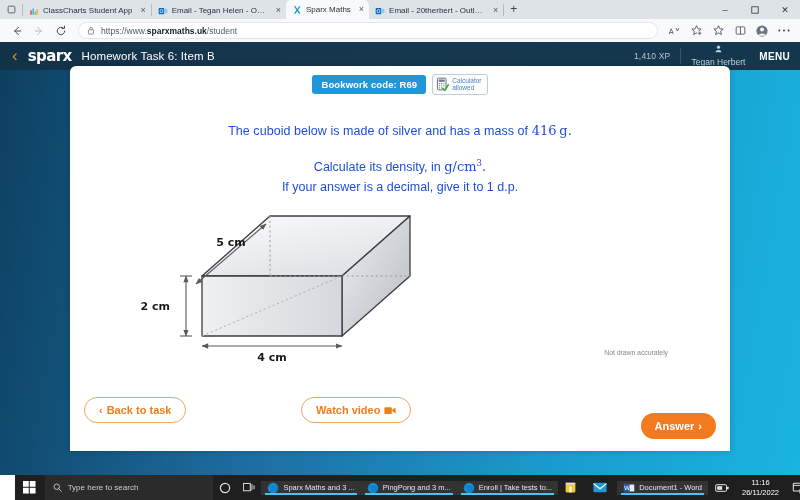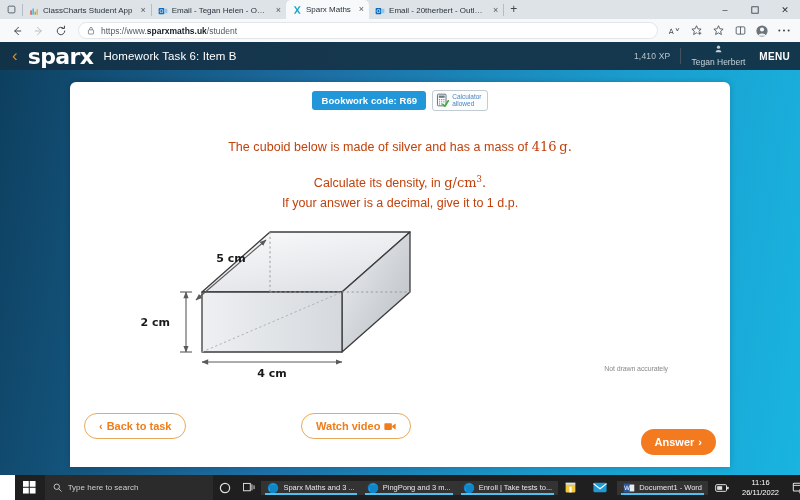--- a/index.html
+++ b/index.html
@@ -61,47 +61,47 @@
     overflow: hidden;
   }
   .sparx-header {
     height: 28px; width: 100%;
     background: linear-gradient(90deg, #123248 0%, #16384f 50%, #13374c 100%);
     display: flex; align-items: center; padding: 0 10px 0 8px;
     color: #ffffff;
   }
   .hdr-back { color: #e08c22; font-size: 17px; line-height: 1; padding: 0 10px 2px 4px; font-weight: 300;}
   .logo {
-    font-size: 22px; font-weight: bold; letter-spacing: -0.6px; color: #ffffff;
+    font-size: 15px; font-weight: bold; letter-spacing: -0.6px; color: #ffffff;
     font-family: "DejaVu Sans", sans-serif;
   }
   .task-title { font-size: 11.5px; margin-left: 10px; color: #ffffff; font-weight: 400; letter-spacing: 0.1px;}
   .hdr-right { margin-left: auto; display: flex; align-items: center; height: 100%; }
   .xp { font-size: 8.5px; color: #b9c4cd; letter-spacing: .2px;}
   .vsep { width: 1px; height: 16px; background: #44525e; margin: 0 10px; }
   .username { font-size: 8.5px; color: #c8d2da; display: flex; align-items: center; gap: 4px; flex-direction: column; }
   .menu-btn { font-size: 10px; font-weight: bold; color: #ffffff; margin-left: 14px; letter-spacing: .3px;}
 
   .card {
-    position: absolute; left: 70px; top: 40px; width: 660px; height: 385px;
+    position: absolute; left: 70px; top: 24px; width: 660px; height: 385px;
     background: #ffffff; border-radius: 6px 6px 0 0;
     box-shadow: 0 0 6px rgba(0,0,0,.18);
   }
   .badges { display: flex; justify-content: center; align-items: center; gap: 6px; padding-top: 8px; }
   .bookwork {
     background: #2196d9; color: #ffffff; font-size: 9.5px; font-weight: bold;
     padding: 4px 9px; border-radius: 3px; letter-spacing: .1px;
   }
   .calc-badge {
     border: 1px solid #c3cbd2; border-radius: 3px; background: #fcfdfd;
     display: flex; align-items: center; gap: 3px; padding: 2px 5px 2px 3px;
   }
   .calc-text { font-size: 6.5px; color: #4b84c2; line-height: 1.15; }
 
-  .question { text-align: center; color: #c2410c; margin-top: 28px; }
+  .question { text-align: center; color: #1d4ed8; margin-top: 28px; }
   .q-line1 { font-size: 12.5px; letter-spacing: .05px; }
   .q-line2 { font-size: 12.5px; margin-top: 20px; }
   .q-line3 { font-size: 12.5px; margin-top: 6px; }
   .mathser { font-family: "DejaVu Serif", serif; font-size: 13px; }
   .mathser sup { font-size: 8.5px; }
 
   .figure { position: relative; width: 660px; height: 160px; margin-top: 10px; }
   .notdrawn {
     position: absolute; right: 62px; bottom: 8px;
     font-size: 7px; color: #8a8a8a; font-family: "Liberation Sans", sans-serif;

